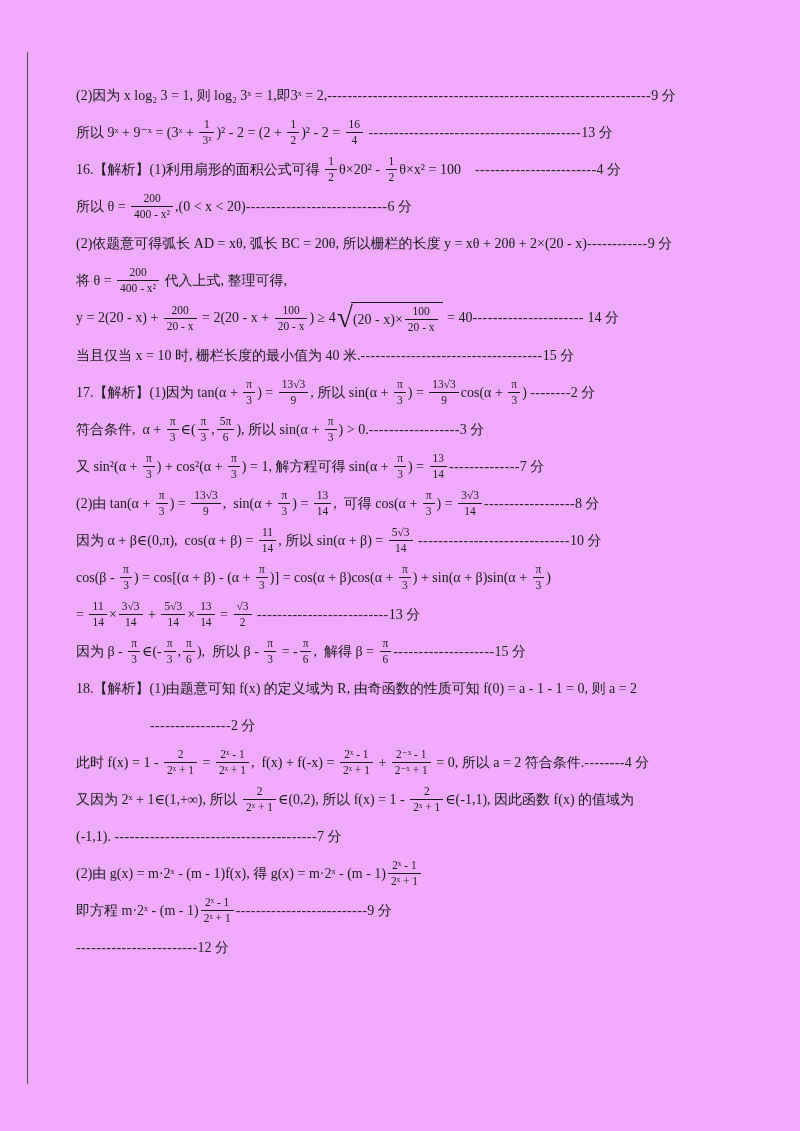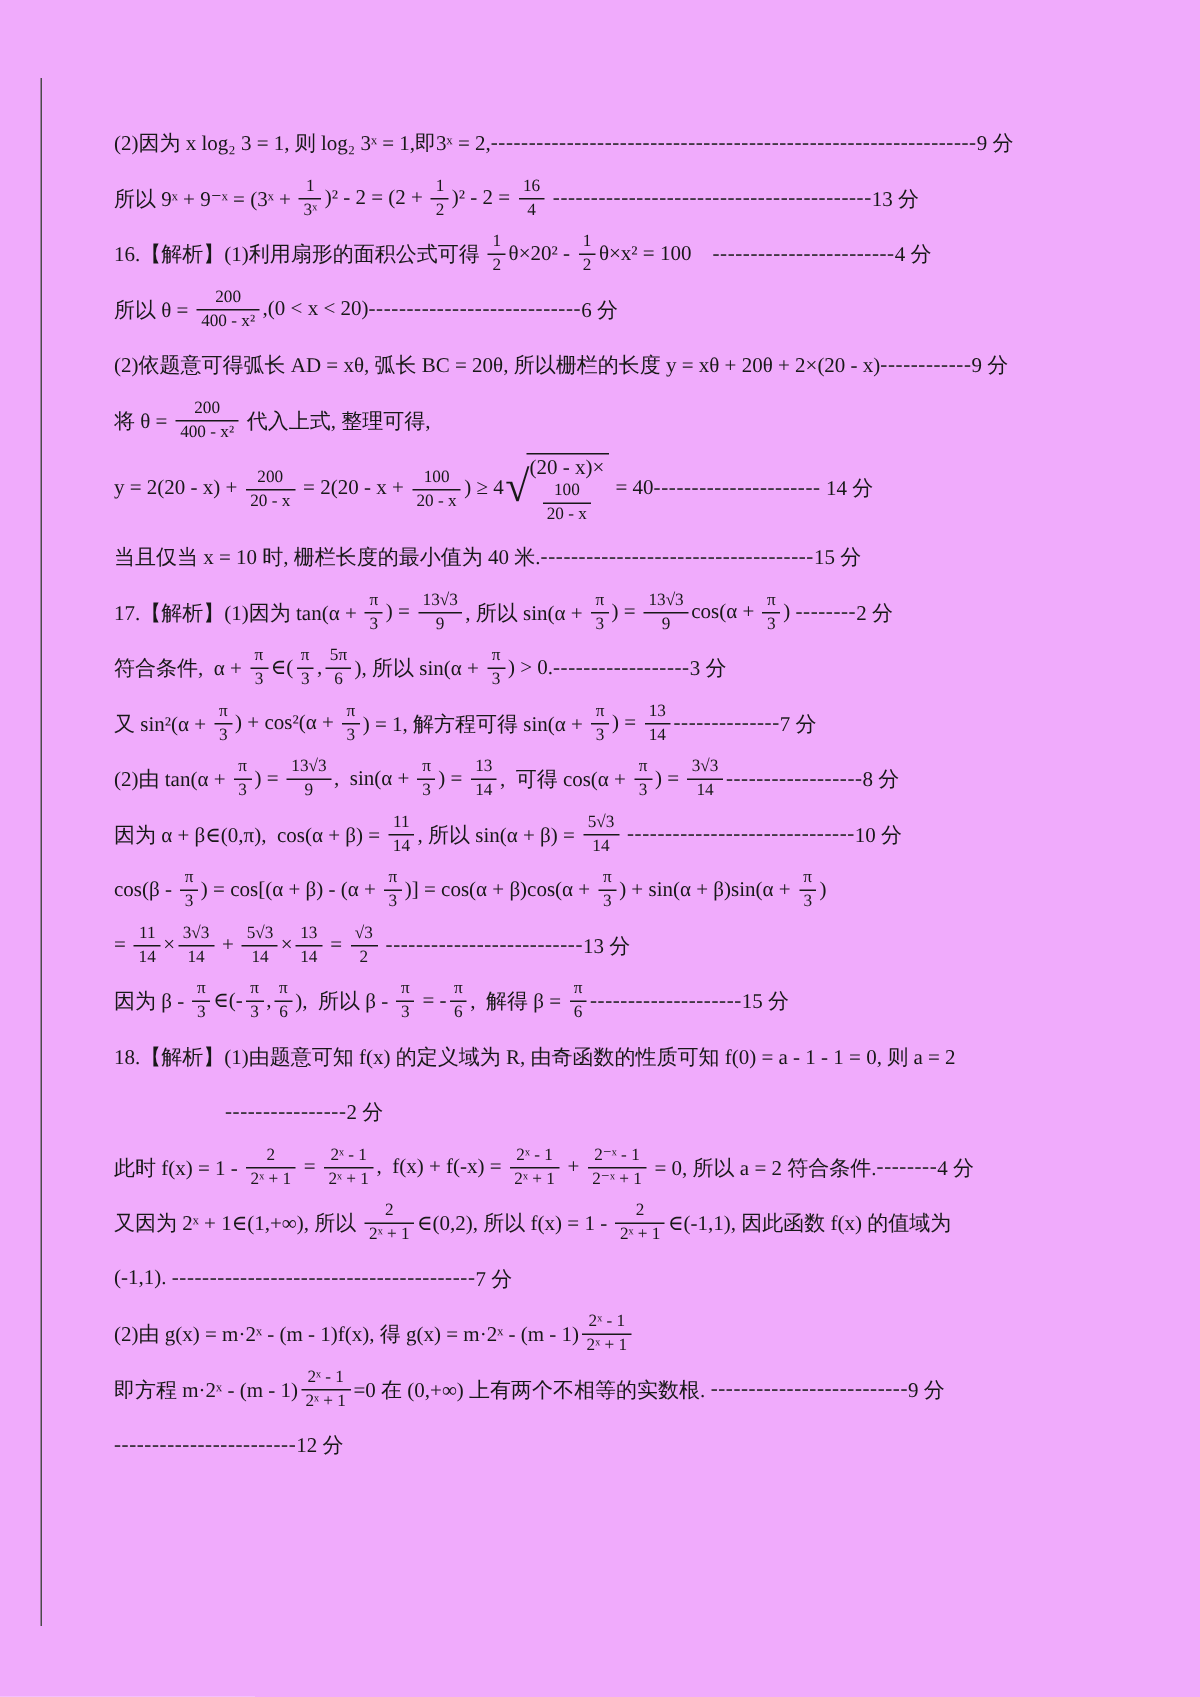--- a/index.html
+++ b/index.html
@@ -82,21 +82,20 @@
     font-size: 2.1em;
     line-height: 0.85;
     margin-right: -2px;
     transform: translateY(-1px);
   }
   .sqrt .radicand {
     display: inline-flex;
     align-items: center;
     border-top: 1px solid #181818;
     padding: 2px 3px 0 2px;
-    flex-direction: column;
   }
 
   .footer {
     position: absolute;
     top: 1054px;
     left: 0;
     width: 100%;
     text-align: center;
     font-size: 13px;
     font-weight: bold;
@@ -477,21 +476,20 @@
           <span class="num">2ˣ - 1</span>
           <span class="den">2ˣ + 1</span>
         </span>
       </div>
       <div class="line">
         <span class="run">即方程 m·2ˣ - (m - 1)</span>
         <span class="frac">
           <span class="num">2ˣ - 1</span>
           <span class="den">2ˣ + 1</span>
         </span>
-        <span class="run">=0 在 (0,+∞) 上有两个不相等的实数根. </span>
         <span class="dash">--------------------------</span>
         <span class="score">9 分</span>
       </div>
       <div class="line">
         <span class="dash">------------------------</span>
         <span class="score">12 分</span>
       </div>
     </div>
 </div>
 

